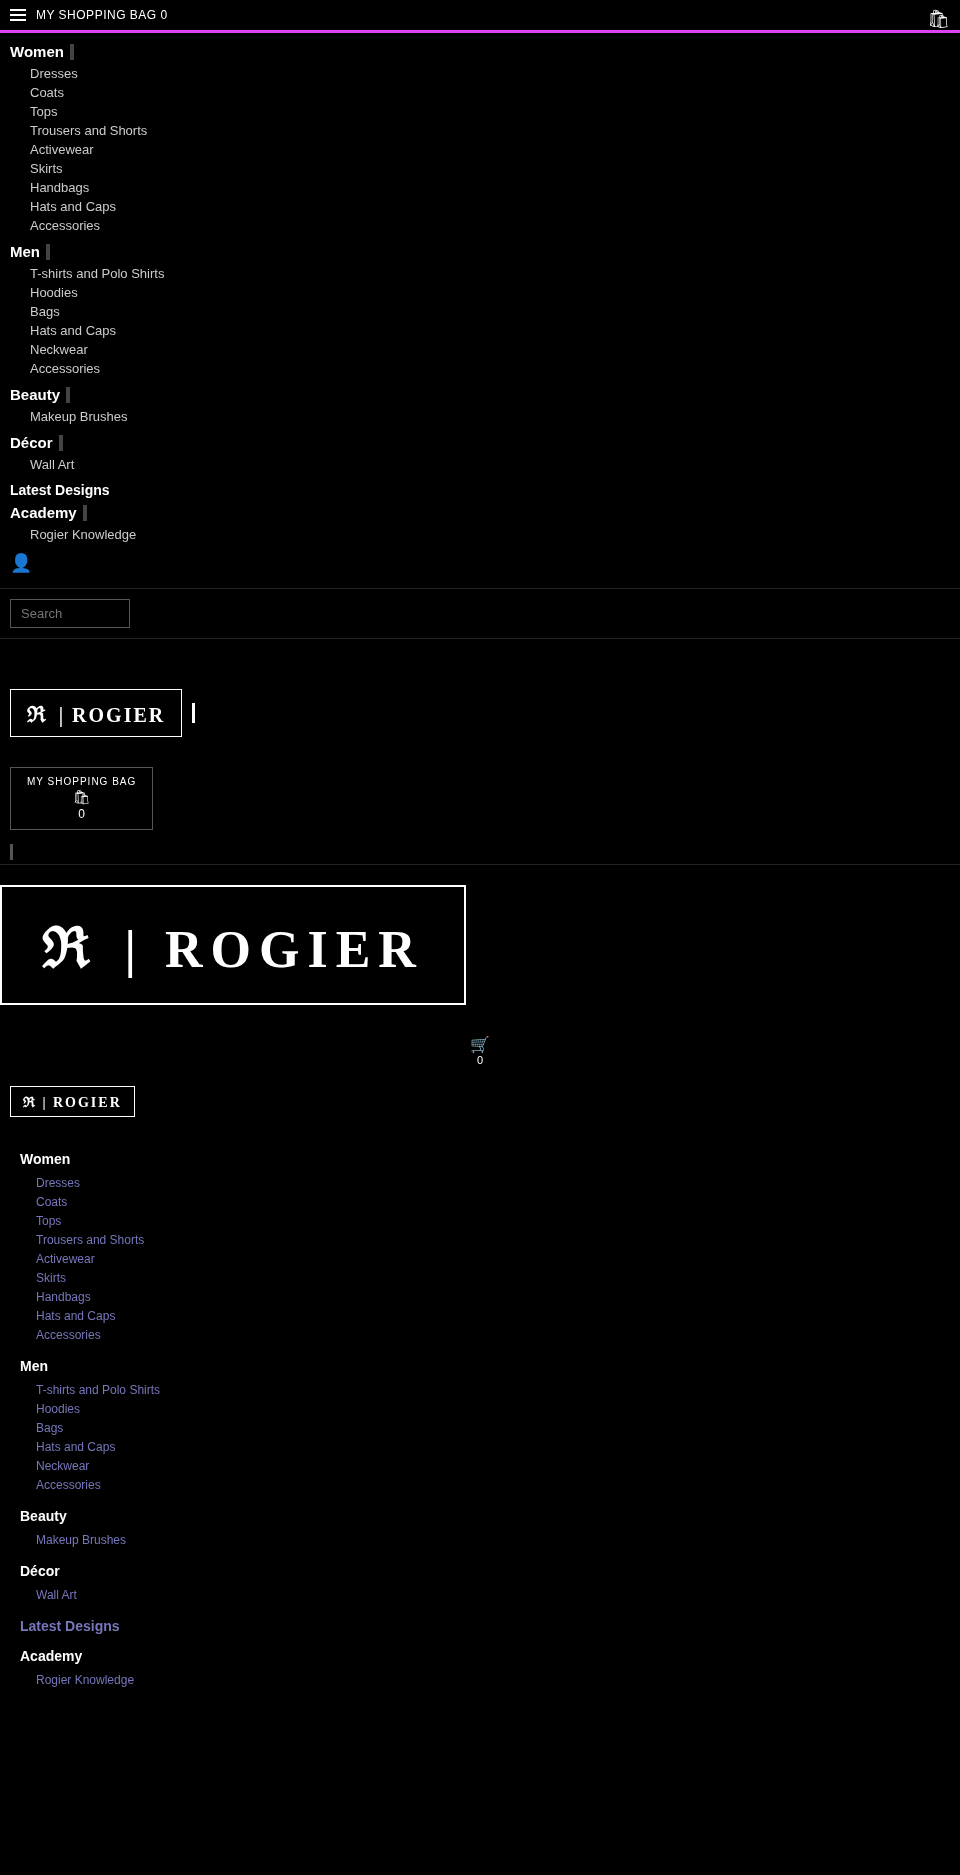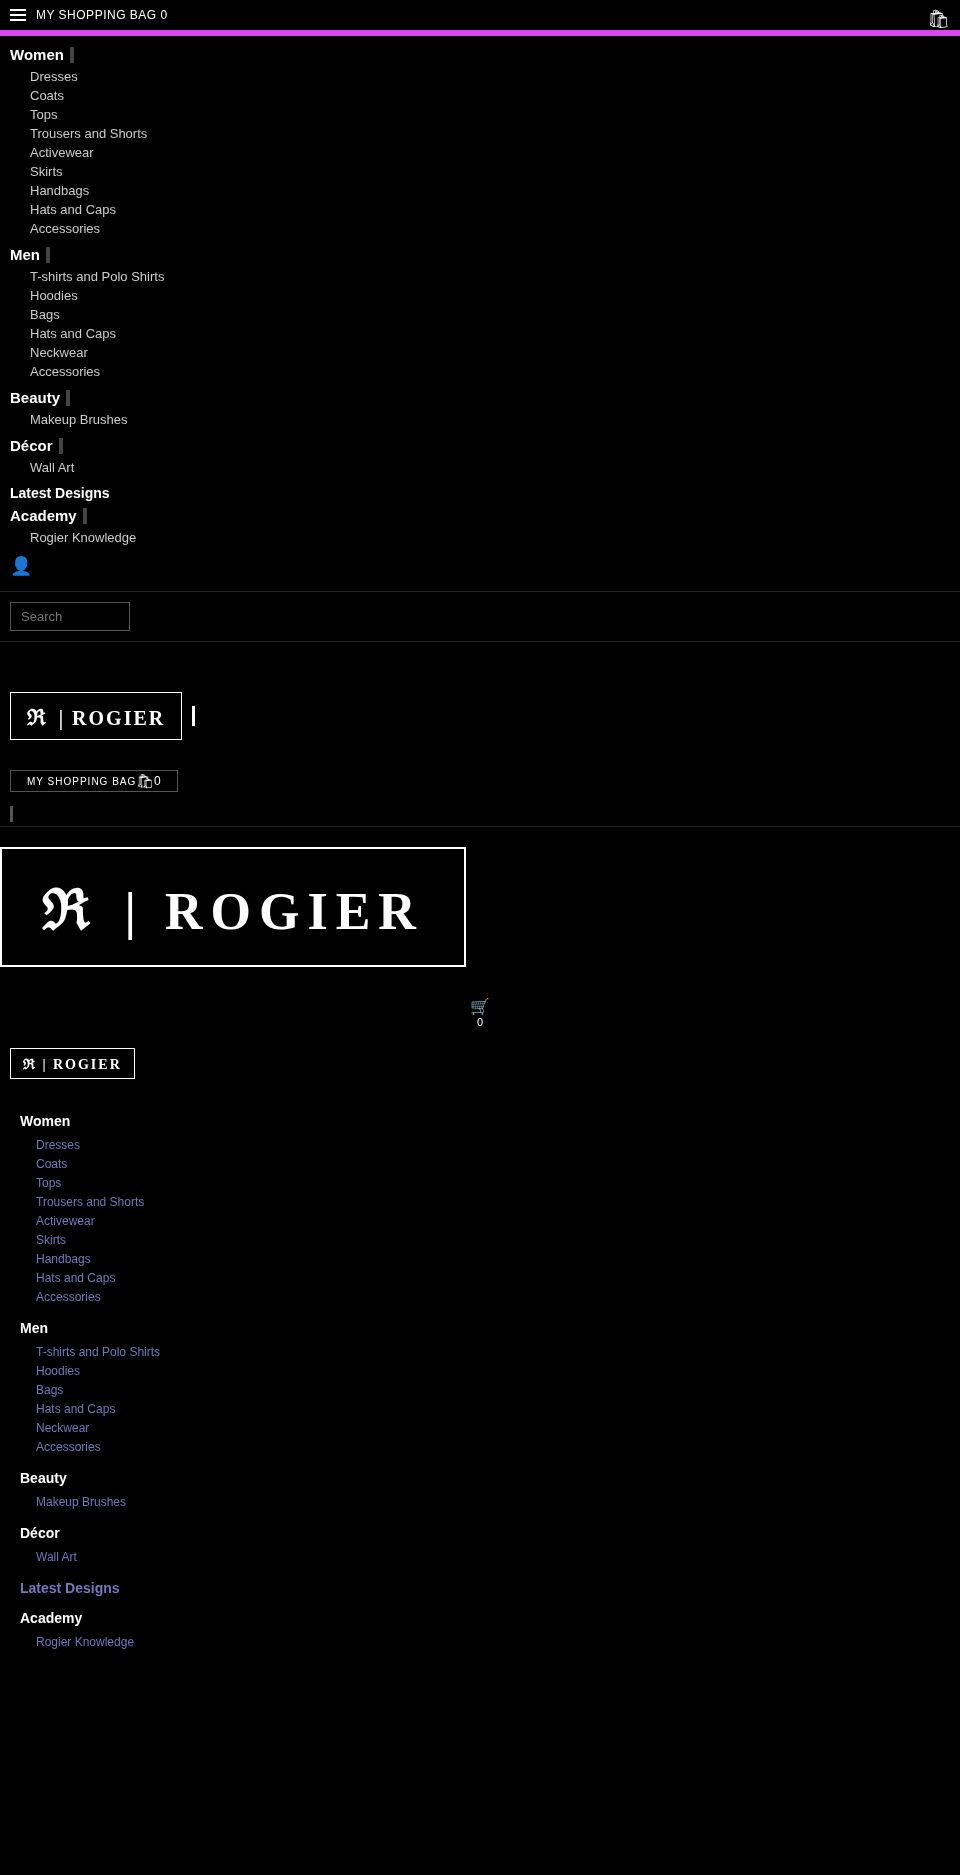--- a/index.html
+++ b/index.html
@@ -10,21 +10,21 @@
       font-size: 13px;
       width: 960px;
       min-height: 1875px;
     }
 
     
     .top-bar {
       display: flex;
       align-items: center;
       padding: 8px 10px;
-      border-bottom: 6px solid #d946ef;
+      border-bottom: 3px solid #d946ef;
     }
     .hamburger-icon {
       width: 16px;
       height: 12px;
       display: flex;
       flex-direction: column;
       justify-content: space-between;
       cursor: pointer;
       margin-right: 10px;
     }
@@ -134,25 +134,25 @@
     }
 
     
     .bag-button-section {
       padding: 10px;
     }
     .bag-button {
       border: 1px solid #555;
       background: #000;
       color: #fff;
-      padding: 0 16px;
+      padding: 8px 16px;
       cursor: pointer;
       font-size: 11px;
       display: flex;
-      flex-direction: row;
+      flex-direction: column;
       align-items: center;
     }
     .bag-button-label {
       letter-spacing: 1px;
       font-size: 10px;
     }
     .bag-count {
       font-size: 12px;
     }
 

